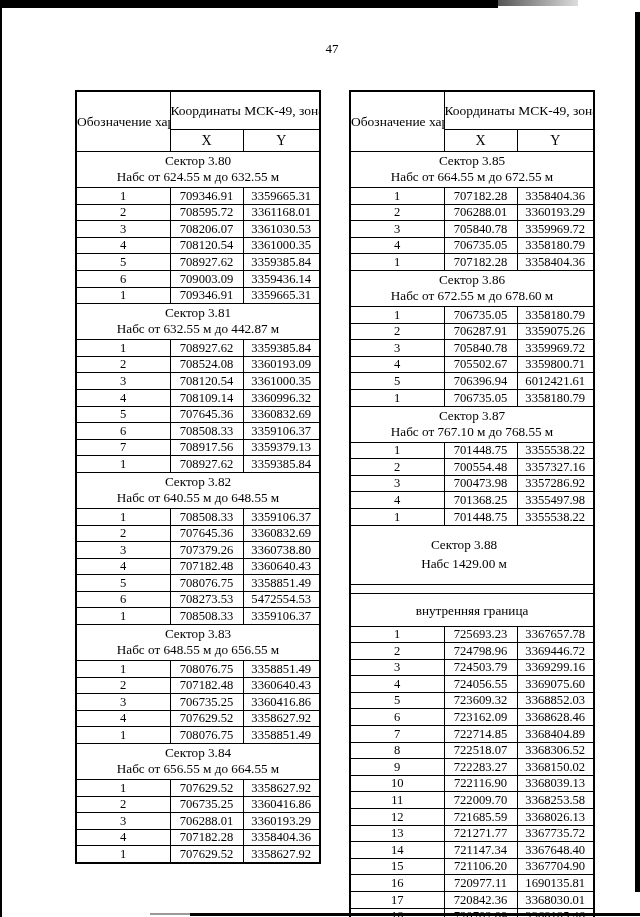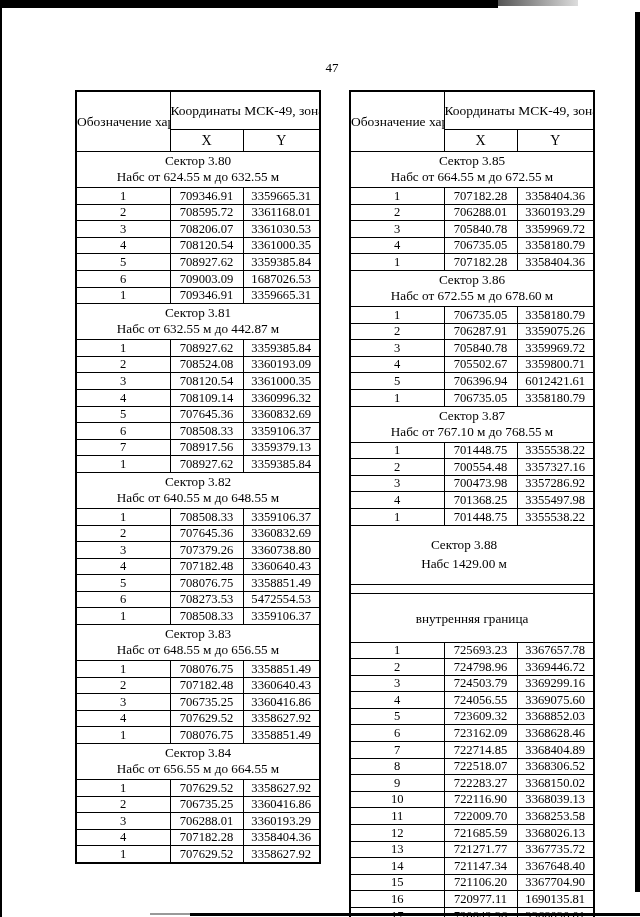--- a/index.html
+++ b/index.html
@@ -10,38 +10,38 @@
   }
   
   .frame{position:absolute;background:#000;}
   .frame-top{left:0;top:0;width:498px;height:8px;}
   .frame-top-fade{position:absolute;left:498px;top:0;width:80px;height:6px;background:linear-gradient(to right,#555,#ddd);}
   .frame-left{left:0;top:0;width:2px;height:917px;}
   .frame-right{left:635px;top:12px;width:5px;height:880px;}
   .frame-bottom{left:190px;top:913px;width:450px;height:3px;}
   .frame-bottom-gray{position:absolute;left:150px;top:913px;width:60px;height:2px;background:#999;}
 
-  .page-number{position:absolute;left:300px;top:60px;width:64px;text-align:center;font-size:13px;}
+  .page-number{position:absolute;left:300px;top:41px;width:64px;text-align:center;font-size:13px;}
 
   .tbl-wrap{position:absolute;top:90px;}
   .tbl-wrap.left{left:75px;width:244px;}
   .tbl-wrap.right{left:349px;width:246px;}
 
   table.coords{border-collapse:collapse;width:100%;table-layout:fixed;border:2px solid #000;}
   table.coords th, table.coords td{
     border:1px solid #000;text-align:center;vertical-align:middle;
     padding:0;font-weight:normal;color:#000;overflow:hidden;white-space:nowrap;
   }
   th.hdr-designation{font-size:13.5px;line-height:1.32;padding:2px 3px;}
   th.hdr-coords{font-size:13.5px;line-height:1.32;height:37px;border-bottom:1px solid #000;}
   th.hdr-xy{font-size:14px;height:21px;}
   tr.section-row td{font-size:13.2px;line-height:16px;padding:1px 0 2px 0;}
   tr.section-row.tall td{padding:9px 16px 11px 0;line-height:19px;}
   tr.spacer-row td{height:8px;line-height:8px;font-size:1px;}
-  tr.section-row.plain td{font-size:13.2px;height:16px;line-height:15px;vertical-align:bottom;padding:16px;}
+  tr.section-row.plain td{font-size:13.2px;height:16px;line-height:15px;vertical-align:bottom;padding:8px;}
   tr.data-row td{height:14.6px;font-size:12.6px;line-height:13px;vertical-align:bottom;padding-bottom:1px;}
 </style>
 </head>
 <body>
 
 <div class="frame frame-top"></div>
 <div class="frame-top-fade"></div>
 <div class="frame frame-left"></div>
 <div class="frame frame-right"></div>
 <div class="frame-bottom-gray"></div>
@@ -94,21 +94,21 @@
           <td>3361000.35</td>
         </tr>
         <tr class="data-row">
           <td>5</td>
           <td>708927.62</td>
           <td>3359385.84</td>
         </tr>
         <tr class="data-row">
           <td>6</td>
           <td>709003.09</td>
-          <td>1687026.53</td>
+          <td>3359436.14</td>
         </tr>
         <tr class="data-row">
           <td>1</td>
           <td>709346.91</td>
           <td>3359665.31</td>
         </tr>
         <tr class="section-row">
           <td colspan="3">
             <div>Сектор 3.81</div>
             <div>Набс от 632.55 м до 442.87 м</div>

